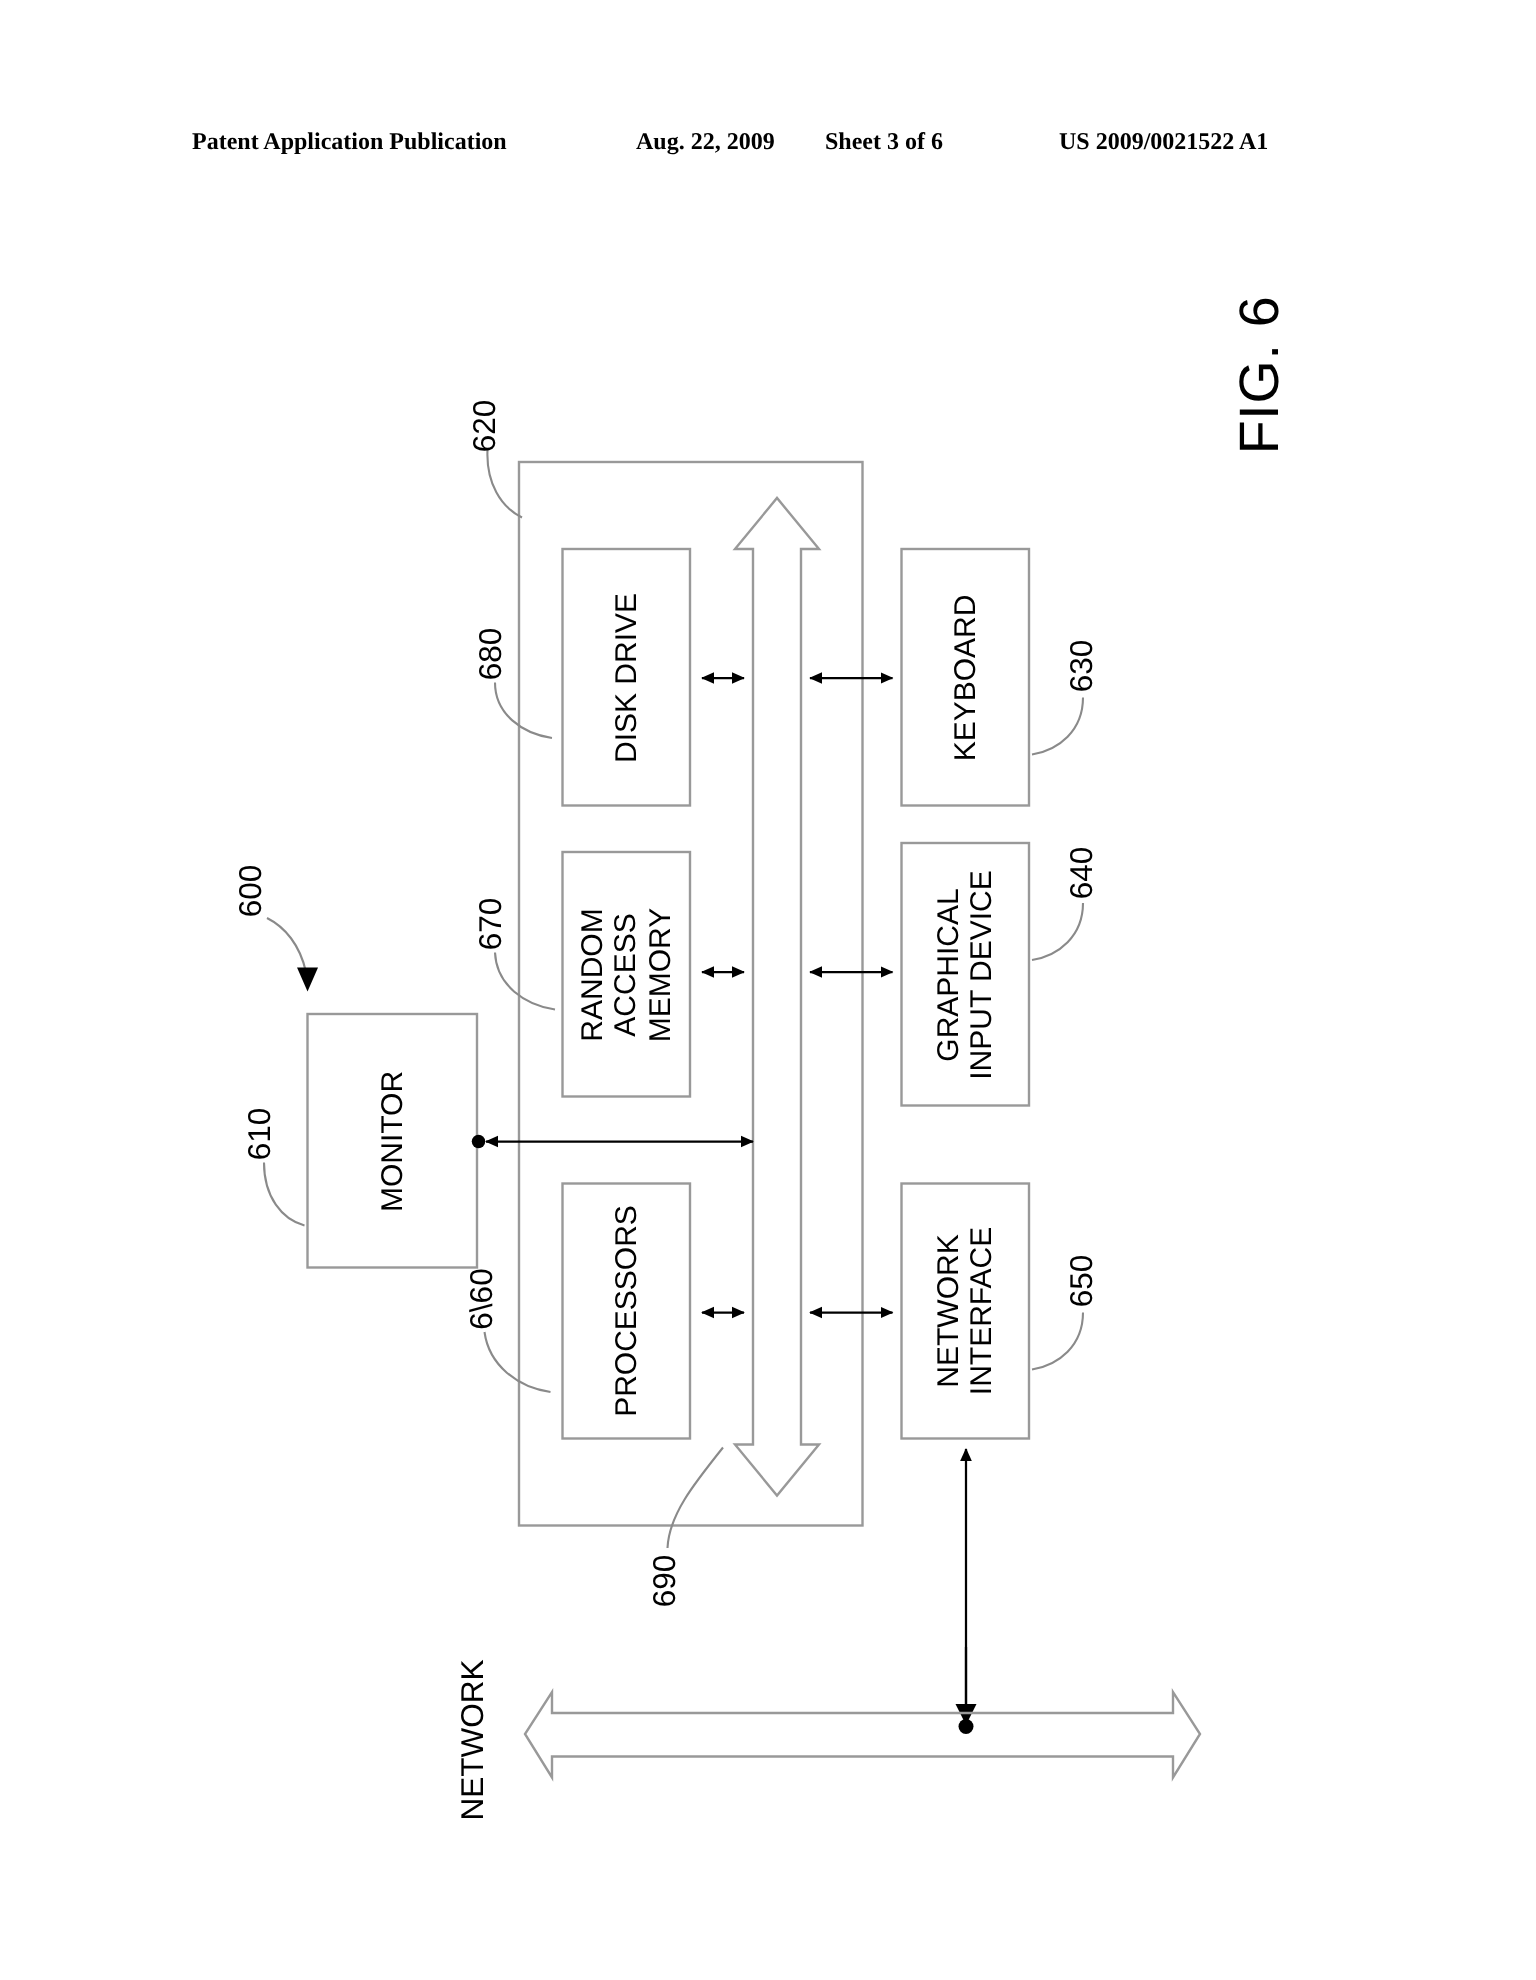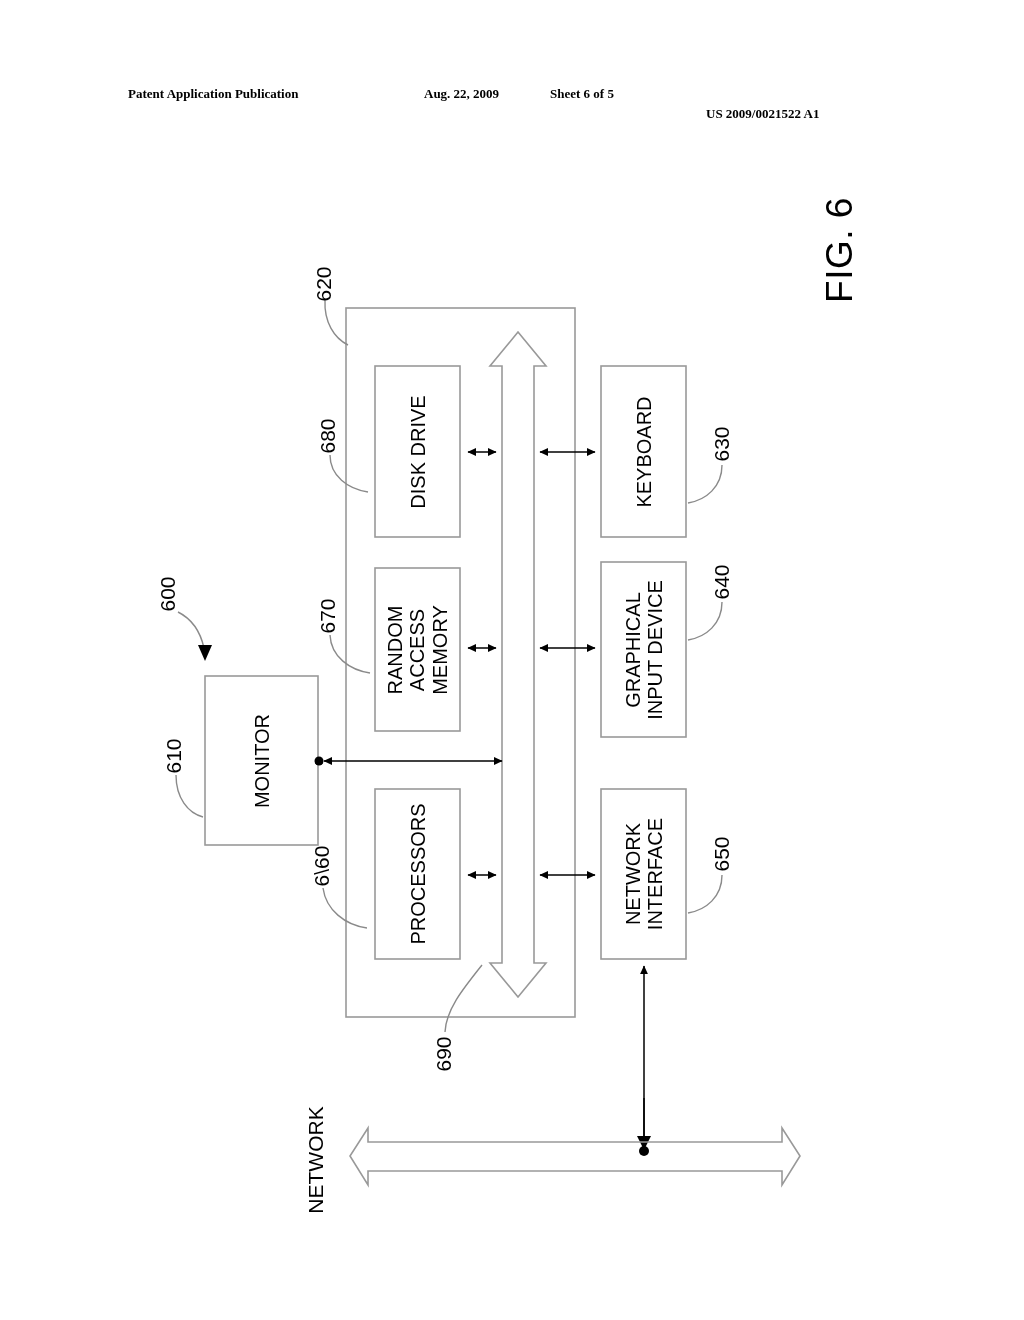--- a/index.html
+++ b/index.html
@@ -17,28 +17,28 @@
 
   
   #page-header {
     position: absolute;
     left: 0;
     top: 86px;
     width: 836px;
     height: 32px;
     font-family: "Liberation Serif", serif;
     font-weight: bold;
-    font-size: 13px;
+    font-size: 16px;
     color: #000;
     white-space: nowrap;
   }
   #page-header .hdr-pub   { position: absolute; left: 128px; top: 0; }
   #page-header .hdr-date  { position: absolute; left: 424px; top: 0; }
   #page-header .hdr-sheet { position: absolute; left: 550px; top: 0; }
-  #page-header .hdr-num   { position: absolute; left: 706px; top: 0; margin-top: 20px; }
+  #page-header .hdr-num   { position: absolute; left: 706px; top: 0; }
 
   
   #fig-label {
     position: absolute;
     left: 770px;
     top: 185px;
     width: 140px;
     height: 130px;
     font-size: 37px;
     font-weight: normal;
@@ -83,21 +83,21 @@
   .box-label { font-size: 20px; }
   .ref-num   { font-size: 21px; }
   .net-label { font-size: 21px; }
 </style>
 </head>
 <body>
 
 <div id="page-header">
   <span class="hdr-pub">Patent Application Publication</span>
   <span class="hdr-date">Aug. 22, 2009</span>
-  <span class="hdr-sheet">Sheet 6 of 5</span>
+  <span class="hdr-sheet">Sheet 3 of 6</span>
   <span class="hdr-num">US 2009/0021522 A1</span>
 </div>
 
 <div id="fig-label">
   <span>FIG. 6</span>
 </div>
 
 <div id="diagram">
 
   <svg width="1024" height="1320" viewBox="0 0 1024 1320" xmlns="http://www.w3.org/2000/svg">

